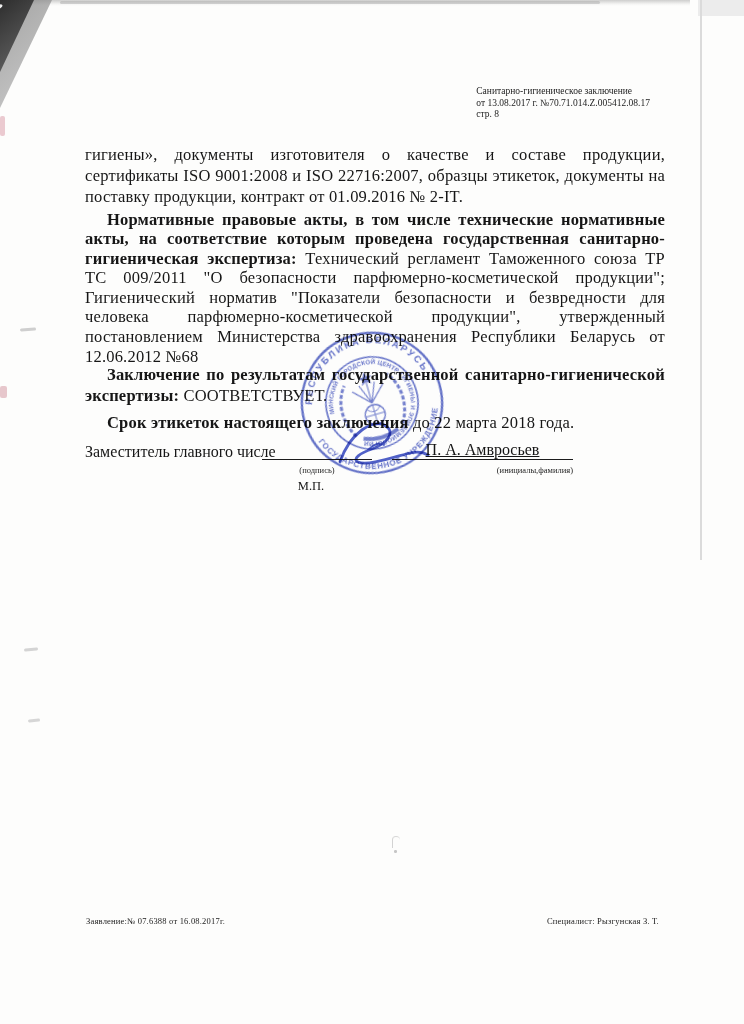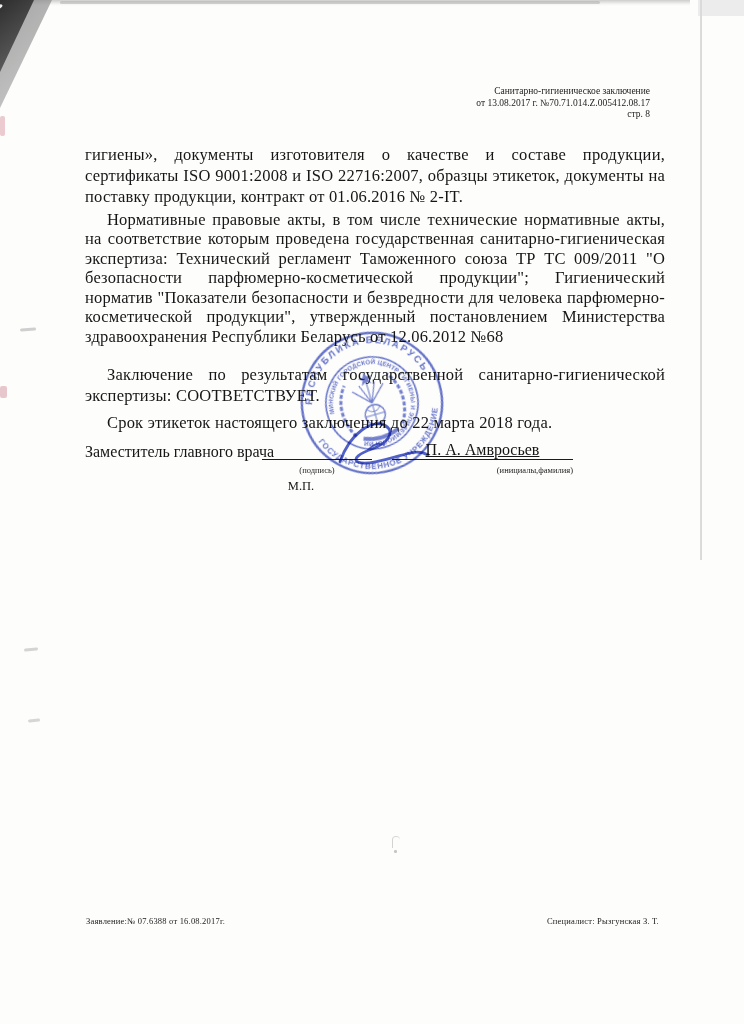--- a/index.html
+++ b/index.html
@@ -22,39 +22,39 @@
   .right-scan-line{position:absolute;left:700px;top:0;width:1.5px;height:560px;background:#dbdbdb;}
   .mark{position:absolute;border-radius:2px;}
   .mark.pink1{left:0;top:116px;width:5px;height:20px;background:#e3b3be;opacity:.7;}
   .mark.pink2{left:0;top:386px;width:7px;height:12px;background:#d9a4ab;opacity:.6;}
   .mark.g1{left:20px;top:328px;width:16px;height:2.5px;background:#cfcfcf;transform:rotate(-4deg);}
   .mark.g2{left:24px;top:648px;width:14px;height:2.5px;background:#d4d4d4;transform:rotate(-6deg);}
   .mark.g3{left:28px;top:719px;width:12px;height:2.5px;background:#d6d6d6;transform:rotate(-5deg);}
   .mark.q1{left:392px;top:836px;width:7px;height:11px;border-left:1.5px solid #c9c9c9;border-top:1.5px solid #cecece;border-radius:4px 4px 0 0;opacity:.8;}
   .mark.q2{left:394px;top:850px;width:2.5px;height:2.5px;background:#c6c6c6;border-radius:50%;}
   
-  .doc-header{position:absolute;top:86px;right:94px;text-align:right;
+  .doc-header{position:absolute;top:86px;right:94px;text-align:left;
     font-size:9.5px;line-height:11.5px;color:#222;}
   
   .para{position:absolute;left:85px;width:580px;text-align:justify;
     font-size:16.5px;line-height:21.4px;letter-spacing:.2px;color:#161616;}
   .para.indent{text-indent:22px;}
   .p1{top:127px;}
   .p2{top:193px;line-height:19.6px;}
   .p3{top:351px;margin-top:13px;}
   .p4{top:395px;}
-  .b{font-weight:400;}
+  .b{font-weight:700;}
   
   .sig-role{position:absolute;left:85px;top:443px;font-size:16px;color:#161616;}
   .sig-line1{position:absolute;left:262px;top:459px;width:110px;border-top:1.6px solid #1c1c1c;}
   .sig-line2{position:absolute;left:392px;top:459px;width:181px;border-top:1.6px solid #1c1c1c;}
   .sig-name{position:absolute;left:392px;top:441px;width:181px;text-align:center;font-size:16px;color:#161616;text-decoration:underline;}
   .sig-cap1{position:absolute;left:262px;top:465px;width:110px;text-align:center;font-size:8.5px;color:#222;}
   .sig-cap2{position:absolute;left:392px;top:465px;width:181px;text-align:right;font-size:8.5px;color:#222;}
-  .sig-mp{position:absolute;left:246px;top:479px;width:110px;text-align:center;font-size:12.5px;color:#161616;}
+  .sig-mp{position:absolute;left:256px;top:479px;width:110px;text-align:center;font-size:12.5px;color:#161616;}
   
   .stamp{position:absolute;left:290px;top:321px;width:164px;height:164px;
     transform:rotate(-16deg);opacity:.82;mix-blend-mode:multiply;filter:blur(.3px);}
   .stamp text{font-family:"Liberation Sans", sans-serif;font-weight:700;}
   .autograph{position:absolute;left:322px;top:410px;width:120px;height:62px;
     opacity:.9;mix-blend-mode:multiply;}
   
   .foot{position:absolute;top:916px;font-size:8.5px;font-weight:400;letter-spacing:.2px;color:#1c1c1c;}
   .foot.left{left:86px;}
   .foot.right{left:547px;}
@@ -78,29 +78,29 @@
   <div class="mark g3"></div>
   <div class="mark q1"></div>
   <div class="mark q2"></div>
 
   <div class="doc-header">
     <div>Санитарно-гигиеническое заключение</div>
     <div>от 13.08.2017 г.  №70.71.014.Z.005412.08.17</div>
     <div>стр. 8</div>
   </div>
 
-  <p class="para p1"><span>гигиены», документы изготовителя о качестве и составе продукции, сертификаты ISO 9001:2008 и ISO 22716:2007, образцы этикеток, документы на поставку продукции, контракт от 01.06.2016 № 2-IT.</span></p>
+  <p class="para p1"><span>гигиены», документы изготовителя о качестве и составе продукции, сертификаты ISO 9001:2008 и ISO 22716:2007, образцы этикеток, документы на поставку продукции, контракт от 01.09.2016 № 2-IT.</span></p>
 
   <p class="para p2 indent"><span class="b">Нормативные правовые акты, в том числе технические нормативные акты, на соответствие которым проведена государственная санитарно-гигиеническая экспертиза:</span><span> Технический регламент Таможенного союза ТР ТС 009/2011 "О безопасности парфюмерно-косметической продукции"; Гигиенический норматив "Показатели безопасности и безвредности для человека парфюмерно-косметической продукции", утвержденный постановлением Министерства здравоохранения Республики Беларусь от 12.06.2012 №68</span></p>
 
   <p class="para p3 indent"><span class="b">Заключение по результатам государственной санитарно-гигиенической экспертизы:</span><span> СООТВЕТСТВУЕТ.</span></p>
 
   <p class="para p4 indent"><span class="b">Срок этикеток настоящего заключения</span><span> до 22 марта 2018 года.</span></p>
 
-  <div class="sig-role">Заместитель главного врача</div>
+  <div class="sig-role">Заместитель главного числе</div>
   <div class="sig-line1"></div>
   <div class="sig-line2"></div>
   <div class="sig-name">П. А. Амвросьев</div>
   <div class="sig-cap1">(подпись)</div>
   <div class="sig-cap2">(инициалы,фамилия)</div>
   <div class="sig-mp">М.П.</div>
 
   <svg class="stamp" viewBox="-82 -82 164 164">
     <defs>
       <path id="tp-top" d="M -60,0 A 60,60 0 1 1 60,0"></path>

